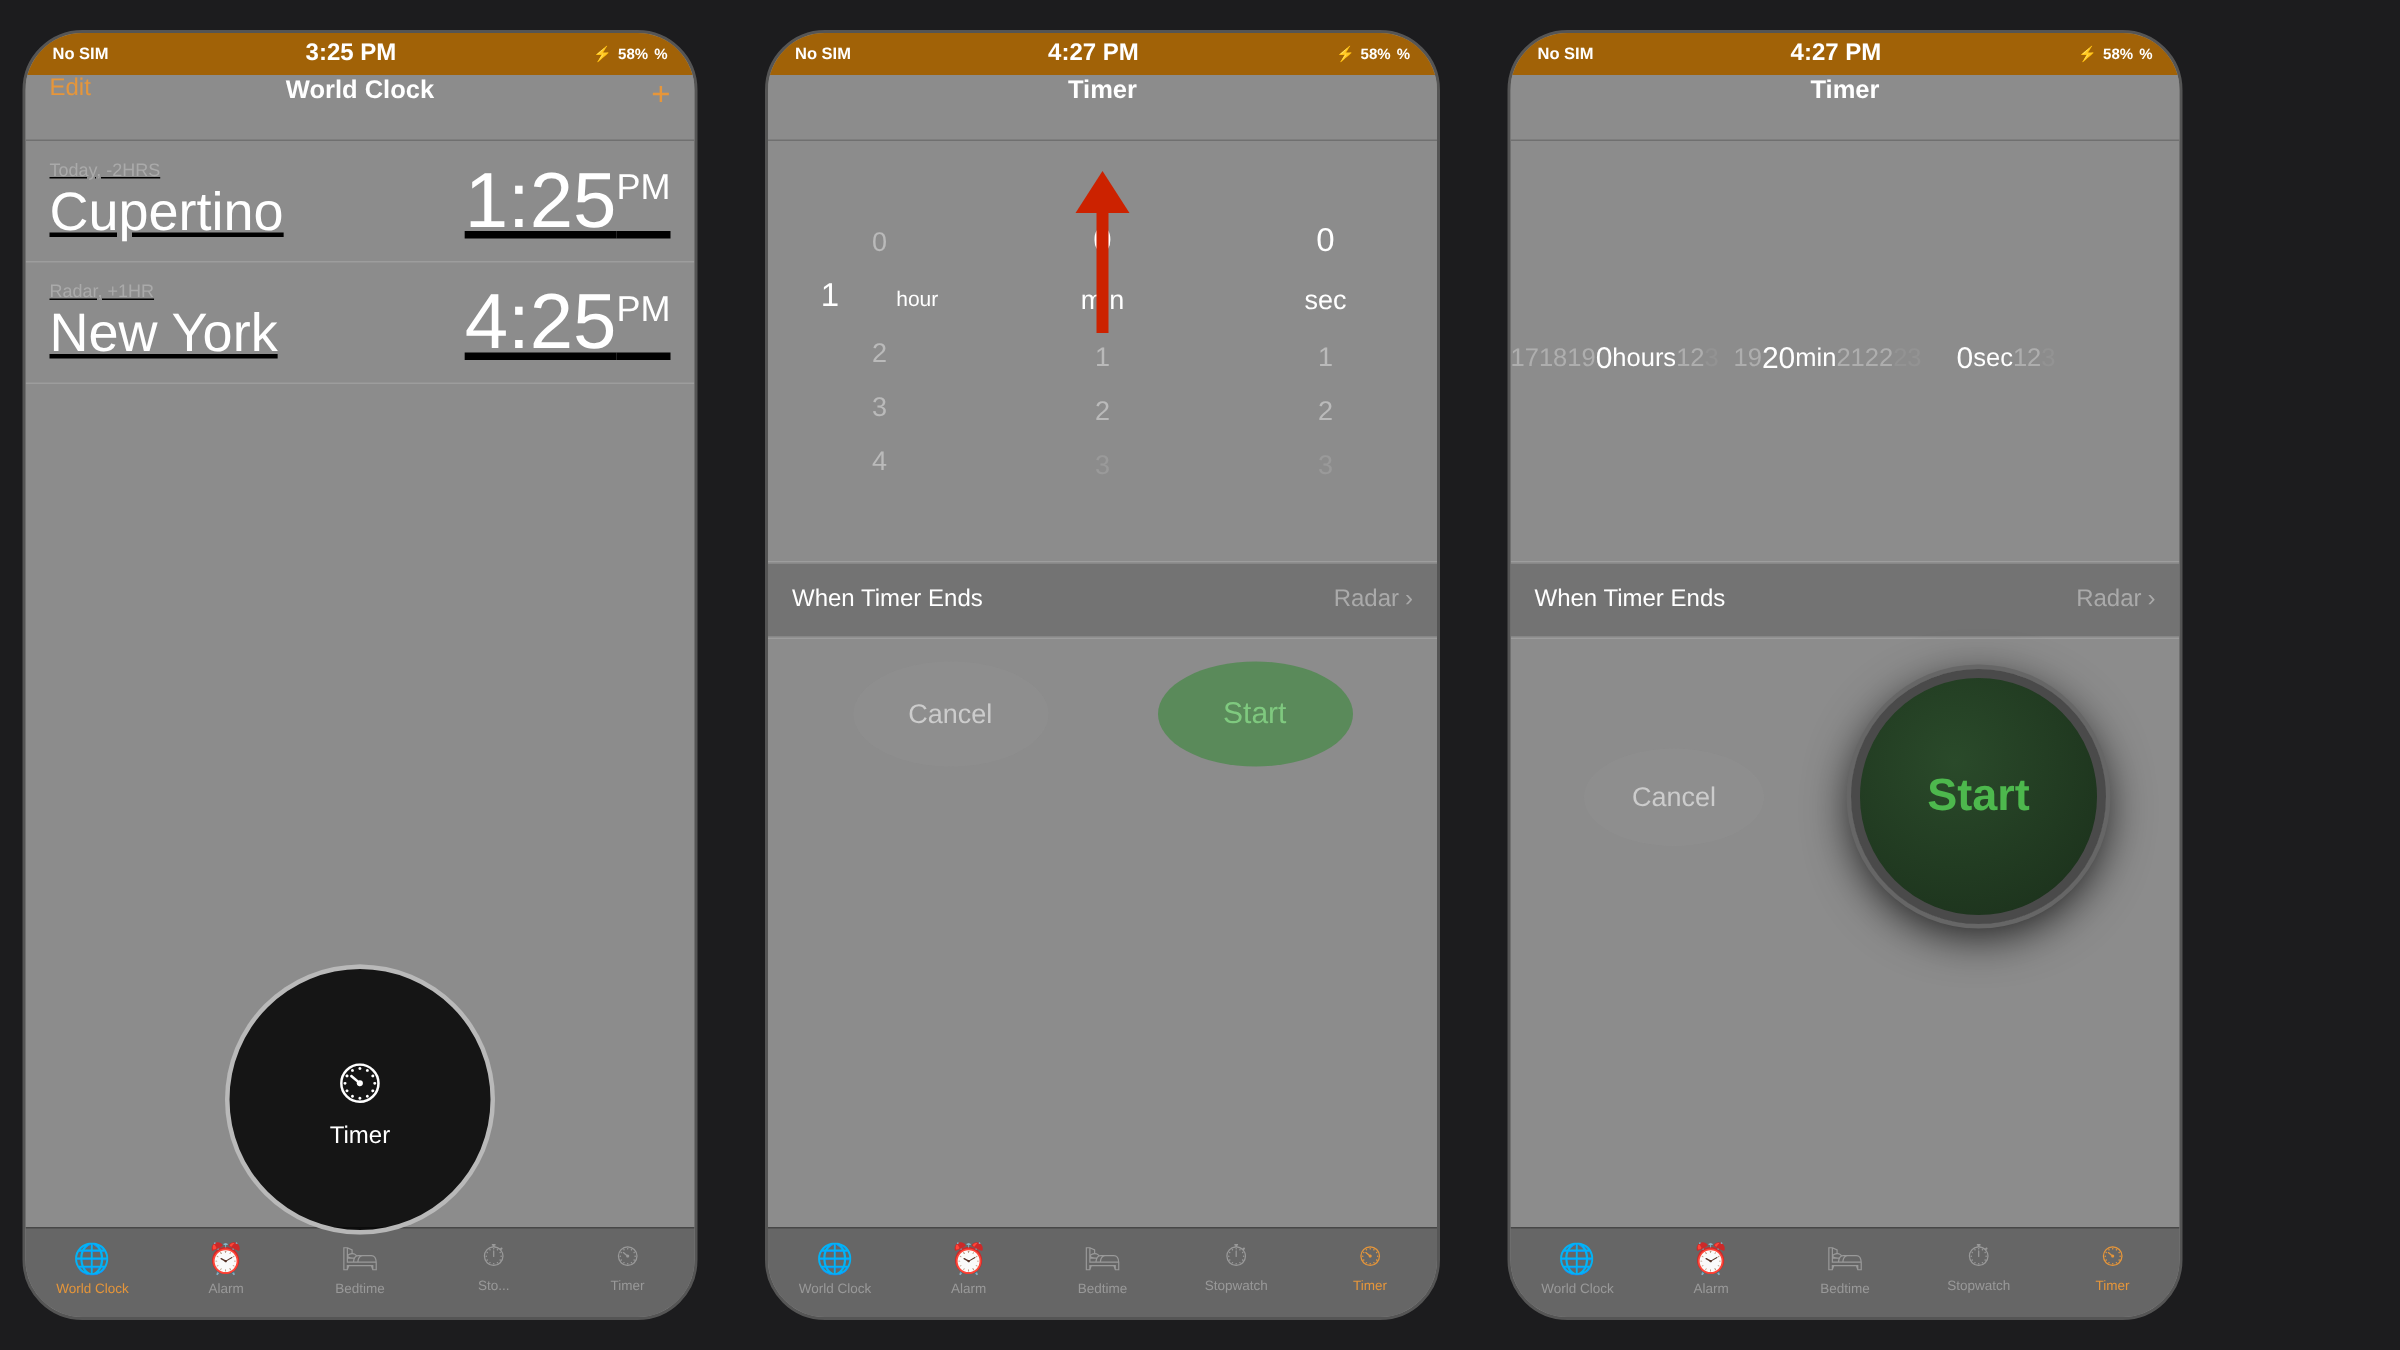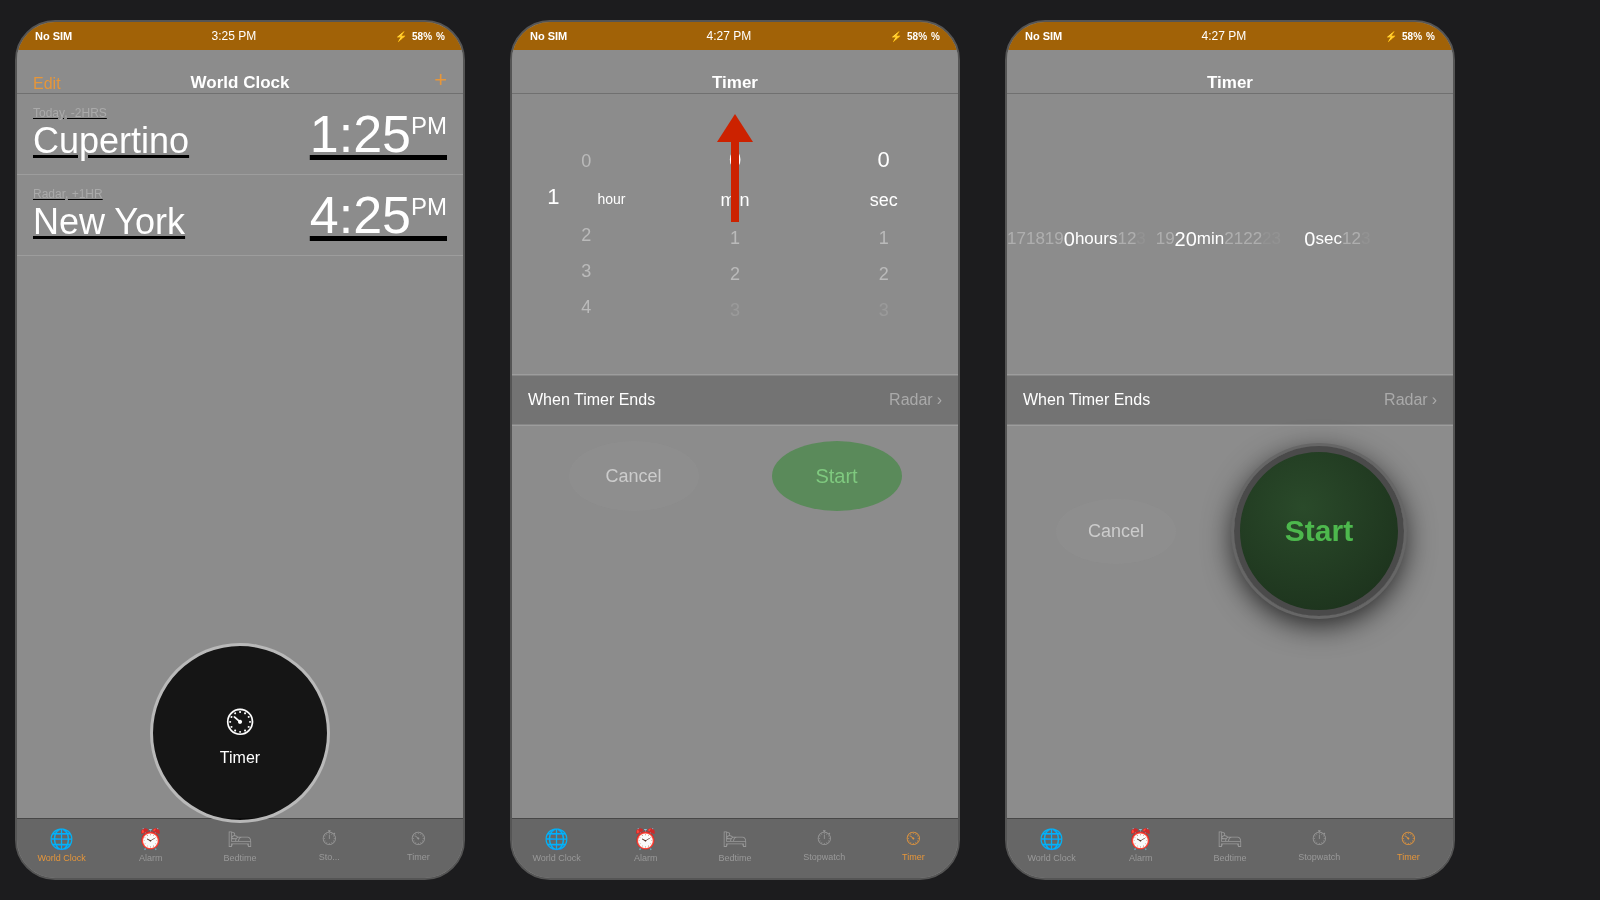--- a/index.html
+++ b/index.html
@@ -33,29 +33,29 @@
       display: flex;
       align-items: center;
       justify-content: space-between;
       padding: 0 18px;
       font-size: 11px;
       color: #fff;
       font-weight: 600;
       flex-shrink: 0;
     }
     .status-bar .left { display: flex; gap: 6px; align-items: center; }
-    .status-bar .center { font-size: 12px; font-weight: 400; }
+    .status-bar .center { font-size: 16px; font-weight: 700; }
     .status-bar .right { display: flex; gap: 4px; align-items: center; font-size: 10px; }
 
     
     .nav-bar {
       height: 44px;
       background: #8c8c8c;
       display: flex;
-      align-items: flex-end;
+      align-items: flex-start;
       justify-content: center;
       position: relative;
       flex-shrink: 0;
       border-bottom: 1px solid rgba(0,0,0,0.2);
     }
     .nav-bar .nav-title {
       font-size: 17px;
       font-weight: 600;
       color: #fff;
     }

